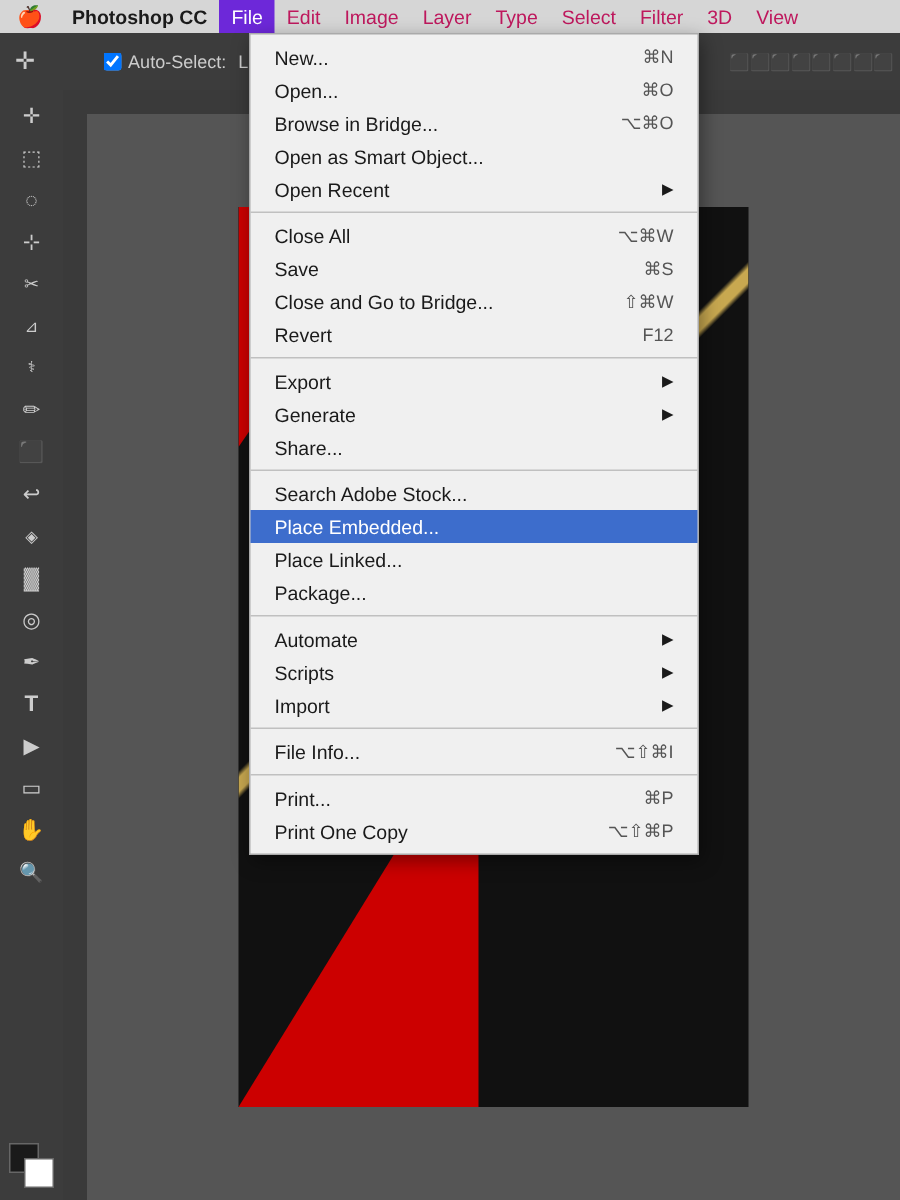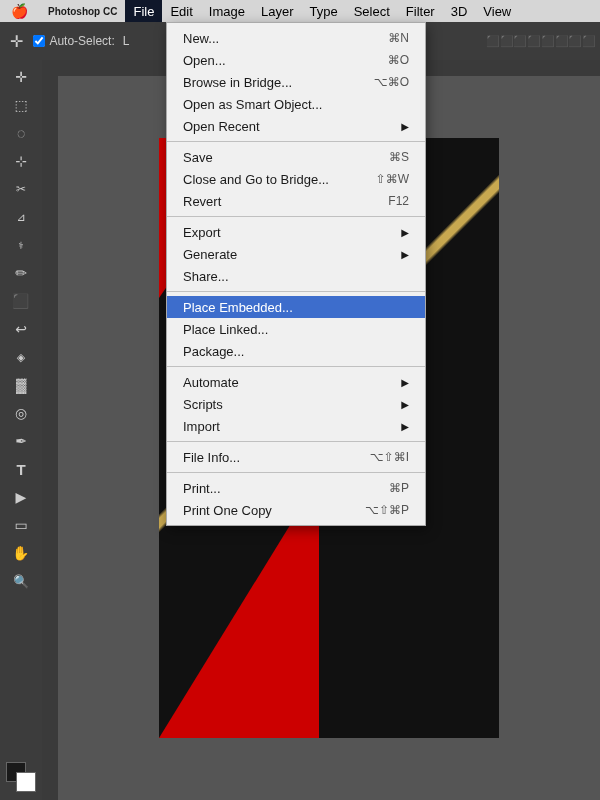--- a/index.html
+++ b/index.html
@@ -26,35 +26,35 @@
     .menubar-apple {
       width: 40px;
       display: flex;
       align-items: center;
       justify-content: center;
       font-size: 14px;
       color: #1a1a1a;
     }
     .menubar-app {
       font-weight: bold;
-      font-size: 10px;
+      font-size: 13px;
       color: #1a1a1a;
       padding: 0 8px;
     }
     .menubar-item {
       padding: 0 8px;
       font-size: 13px;
-      color: #000000;
+      color: #be185d;
       height: 22px;
       display: flex;
       align-items: center;
       cursor: pointer;
     }
     .menubar-item.active {
-      background: #0f172a;
+      background: #6d28d9;
       color: white;
     }
 
     
     .toolbar {
       width: 100%;
       height: 38px;
       background: #3c3c3c;
       display: flex;
       align-items: center;
@@ -65,20 +65,21 @@
       color: #ccc;
       font-size: 16px;
       padding: 0 6px;
     }
     .toolbar-checkbox {
       display: flex;
       align-items: center;
       gap: 4px;
       color: #ccc;
       font-size: 12px;
+      margin-left: 36px;
     }
     .toolbar-checkbox input {
       width: 12px; height: 12px;
     }
     .toolbar-label {
       color: #ccc;
       font-size: 12px;
       padding: 0 4px;
     }
     .toolbar-spacer {
@@ -206,21 +207,21 @@
         #c8a850 41.5%,
         transparent 42%
       );
     }
 
     
     .dropdown-menu {
       position: absolute;
       top: 22px;
       left: 166px;
-      width: 260px;
+      width: 300px;
       background: #f0f0f0;
       border: 1px solid #aaa;
       box-shadow: 2px 4px 12px rgba(0,0,0,0.4);
       z-index: 1000;
       padding: 4px 0;
     }
     .menu-item {
       height: 22px;
       display: flex;
       align-items: center;
@@ -339,20 +340,24 @@
     <span>Open as Smart Object...</span>
   </div>
   <div class="menu-item">
     <span>Open Recent</span>
     <span class="arrow">▶</span>
   </div>
 
   <div class="menu-separator"></div>
 
   <div class="menu-item">
+    <span>Close All</span>
+    <span class="shortcut">⌥⌘W</span>
+  </div>
+  <div class="menu-item">
     <span>Save</span>
     <span class="shortcut">⌘S</span>
   </div>
   <div class="menu-item">
     <span>Close and Go to Bridge...</span>
     <span class="shortcut">⇧⌘W</span>
   </div>
   <div class="menu-item">
     <span>Revert</span>
     <span class="shortcut">F12</span>
@@ -367,20 +372,23 @@
   <div class="menu-item">
     <span>Generate</span>
     <span class="arrow">▶</span>
   </div>
   <div class="menu-item">
     <span>Share...</span>
   </div>
 
   <div class="menu-separator"></div>
 
+  <div class="menu-item">
+    <span>Search Adobe Stock...</span>
+  </div>
   <div class="menu-item highlighted">
     <span>Place Embedded...</span>
   </div>
   <div class="menu-item">
     <span>Place Linked...</span>
   </div>
   <div class="menu-item">
     <span>Package...</span>
   </div>
 

